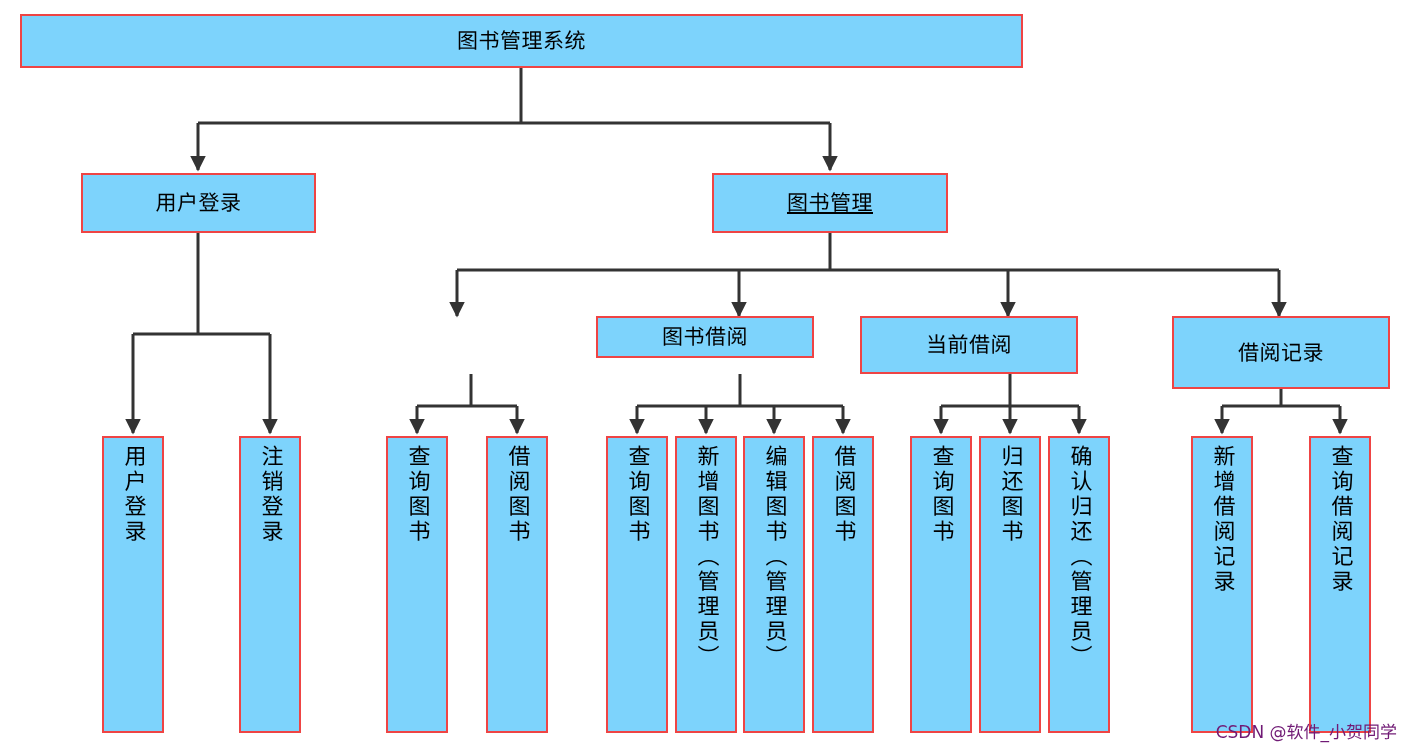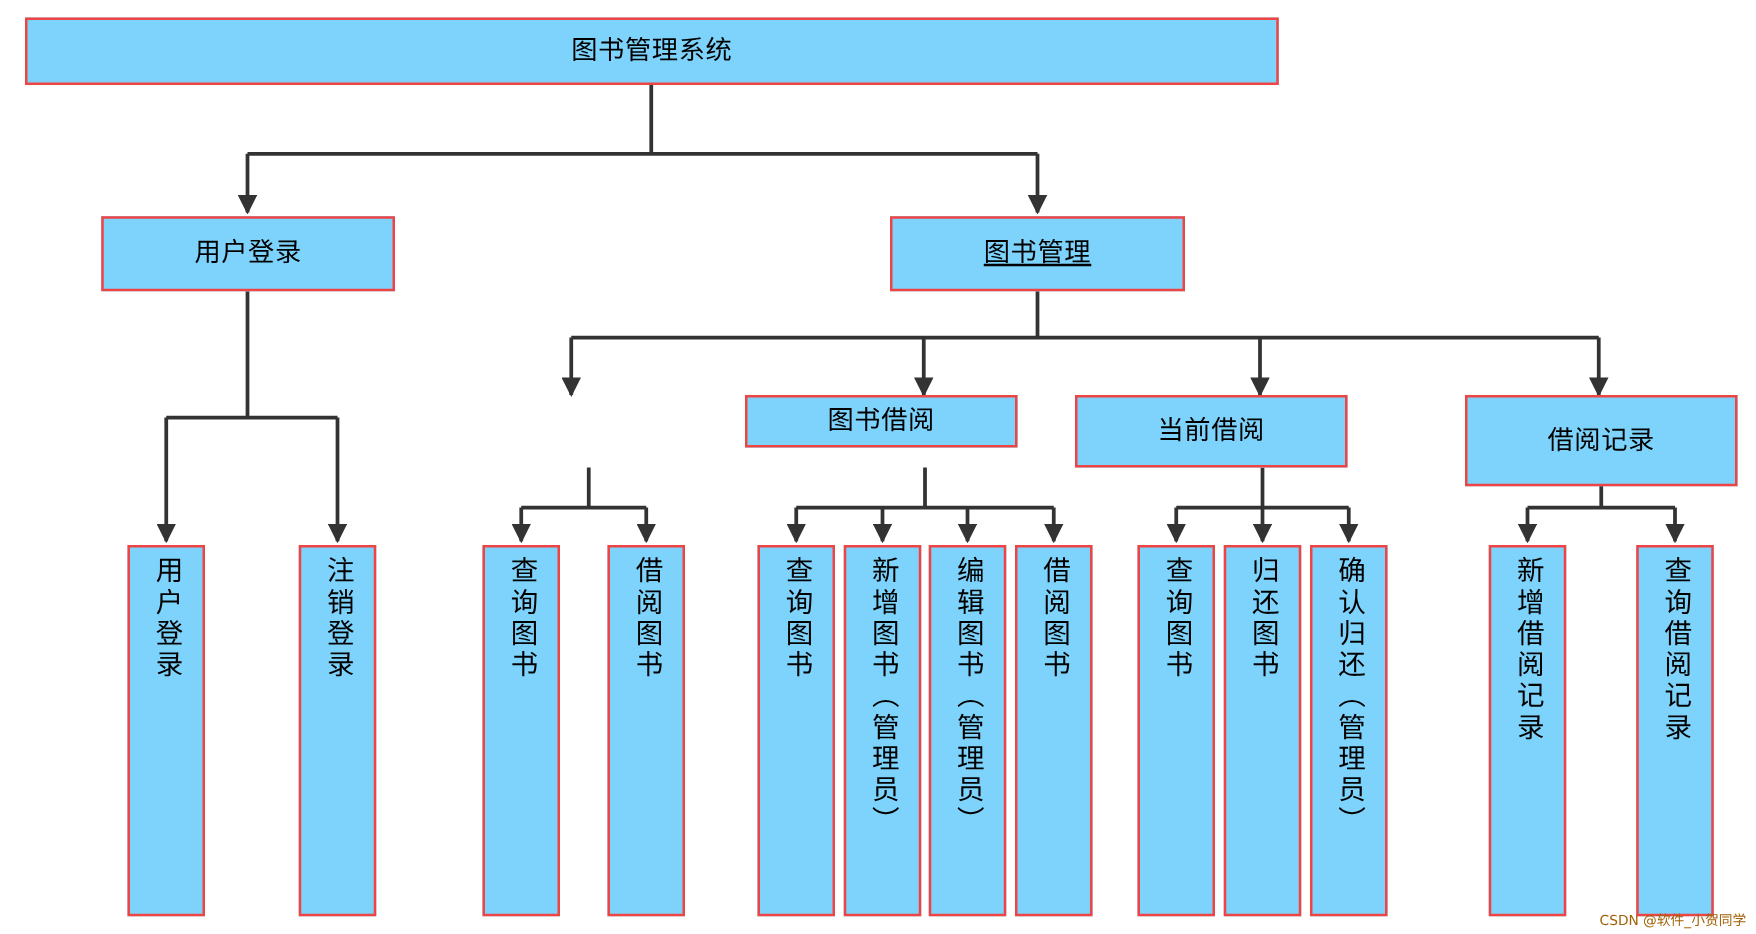--- a/index.html
+++ b/index.html
@@ -53,22 +53,22 @@
     font-size: 22px;
     line-height: 1.05;
     letter-spacing: 3px;
     white-space: nowrap;
     display: block;
   }
   .watermark {
     position: absolute;
     right: 8px;
     bottom: 4px;
-    font-size: 11px;
-    color: #a16207;
+    font-size: 17px;
+    color: #701a75;
     z-index: 3;
     white-space: nowrap;
     font-family: "DejaVu Sans", "Liberation Sans", sans-serif;
   }
 </style>
 </head>
 <body>
 
 <div id="diagram-canvas">
 

